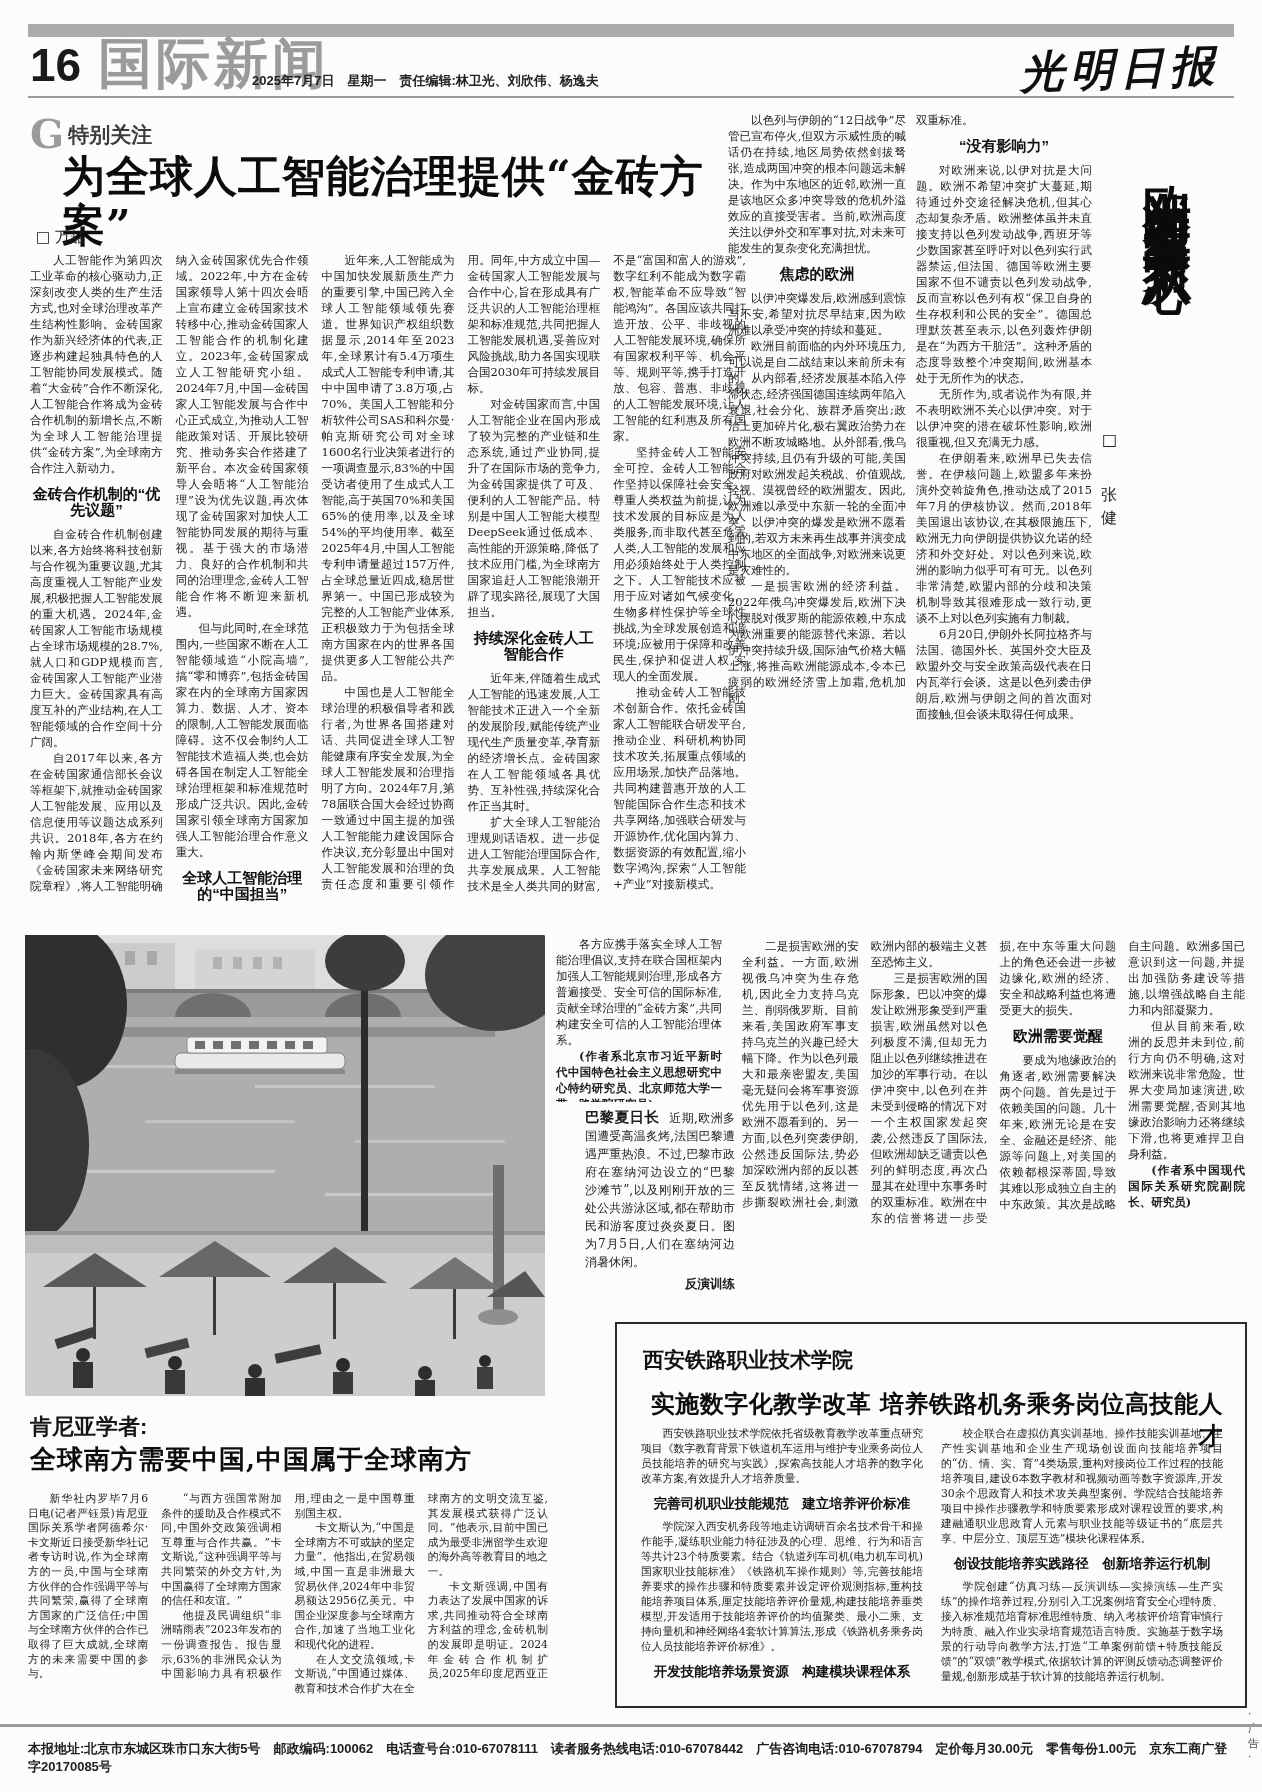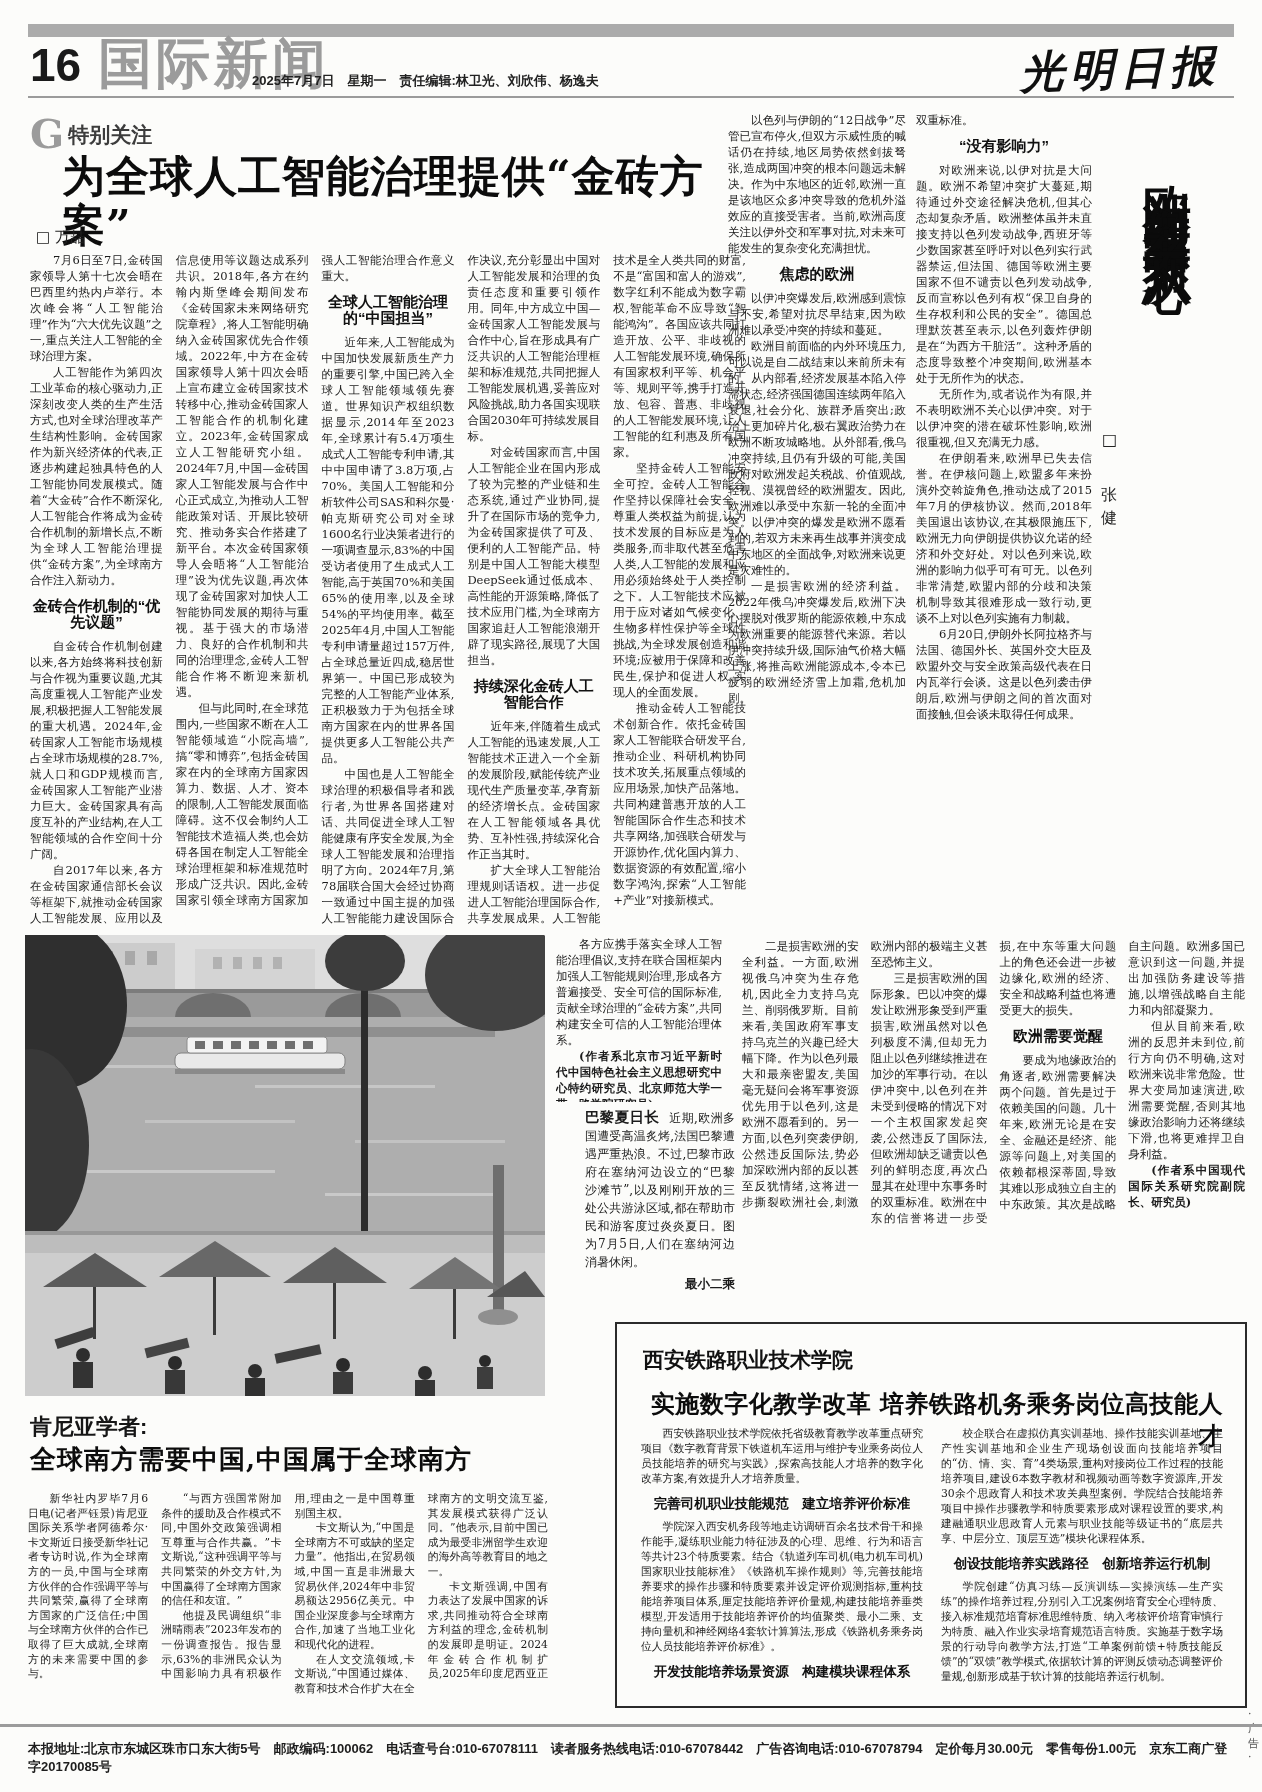--- a/index.html
+++ b/index.html
@@ -60,21 +60,20 @@
   <div class="abs hairline" style="left:28px;top:96px;width:1206px;"></div>
 
   <div class="abs tag" style="left:30px;top:110px;">
     <span class="g">G</span><span>特别关注</span>
   </div>
   <div class="abs headline1" style="left:62px;top:152px;width:700px;">为全球人工智能治理提供“金砖方案”</div>
   <div class="abs byline" style="left:36px;top:228px;">□ 万喆</div>
 
   <div class="abs bodytext" style="left:30px;top:252px;width:716px;height:678px;">
     <div class="cols5">
-      <p>7月6日至7日,金砖国家领导人第十七次会晤在巴西里约热内卢举行。本次峰会将“人工智能治理”作为“六大优先议题”之一,重点关注人工智能的全球治理方案。</p>
       <p>人工智能作为第四次工业革命的核心驱动力,正深刻改变人类的生产生活方式,也对全球治理改革产生结构性影响。金砖国家作为新兴经济体的代表,正逐步构建起独具特色的人工智能协同发展模式。随着“大金砖”合作不断深化,人工智能合作将成为金砖合作机制的新增长点,不断为全球人工智能治理提供“金砖方案”,为全球南方合作注入新动力。</p>
       <p class="sub">金砖合作机制的“优先议题”</p>
       <p>自金砖合作机制创建以来,各方始终将科技创新与合作视为重要议题,尤其高度重视人工智能产业发展,积极把握人工智能发展的重大机遇。2024年,金砖国家人工智能市场规模占全球市场规模的28.7%,就人口和GDP规模而言,金砖国家人工智能产业潜力巨大。金砖国家具有高度互补的产业结构,在人工智能领域的合作空间十分广阔。</p>
       <p>自2017年以来,各方在金砖国家通信部长会议等框架下,就推动金砖国家人工智能发展、应用以及信息使用等议题达成系列共识。2018年,各方在约翰内斯堡峰会期间发布《金砖国家未来网络研究院章程》,将人工智能明确纳入金砖国家优先合作领域。2022年,中方在金砖国家领导人第十四次会晤上宣布建立金砖国家技术转移中心,推动金砖国家人工智能合作的机制化建立。2023年,金砖国家成立人工智能研究小组。2024年7月,中国—金砖国家人工智能发展与合作中心正式成立,为推动人工智能政策对话、开展比较研究、推动务实合作搭建了新平台。本次金砖国家领导人会晤将“人工智能治理”设为优先议题,再次体现了金砖国家对加快人工智能协同发展的期待与重视。基于强大的市场潜力、良好的合作机制和共同的治理理念,金砖人工智能合作将不断迎来新机遇。</p>
       <p>但与此同时,在全球范围内,一些国家不断在人工智能领域造“小院高墙”,搞“零和博弈”,包括金砖国家在内的全球南方国家因算力、数据、人才、资本的限制,人工智能发展面临障碍。这不仅会制约人工智能技术造福人类,也会妨碍各国在制定人工智能全球治理框架和标准规范时形成广泛共识。因此,金砖国家引领全球南方国家加强人工智能治理合作意义重大。</p>
       <p class="sub">全球人工智能治理的“中国担当”</p>
       <p>近年来,人工智能成为中国加快发展新质生产力的重要引擎,中国已跨入全球人工智能领域领先赛道。世界知识产权组织数据显示,2014年至2023年,全球累计有5.4万项生成式人工智能专利申请,其中中国申请了3.8万项,占70%。美国人工智能和分析软件公司SAS和科尔曼·帕克斯研究公司对全球1600名行业决策者进行的一项调查显示,83%的中国受访者使用了生成式人工智能,高于英国70%和美国65%的使用率,以及全球54%的平均使用率。截至2025年4月,中国人工智能专利申请量超过157万件,占全球总量近四成,稳居世界第一。中国已形成较为完整的人工智能产业体系,正积极致力于为包括全球南方国家在内的世界各国提供更多人工智能公共产品。</p>
       <p>中国也是人工智能全球治理的积极倡导者和践行者,为世界各国搭建对话、共同促进全球人工智能健康有序安全发展,为全球人工智能发展和治理指明了方向。2024年7月,第78届联合国大会经过协商一致通过中国主提的加强人工智能能力建设国际合作决议,充分彰显出中国对人工智能发展和治理的负责任态度和重要引领作用。同年,中方成立中国—金砖国家人工智能发展与合作中心,旨在形成具有广泛共识的人工智能治理框架和标准规范,共同把握人工智能发展机遇,妥善应对风险挑战,助力各国实现联合国2030年可持续发展目标。</p>
       <p>对金砖国家而言,中国人工智能企业在国内形成了较为完整的产业链和生态系统,通过产业协同,提升了在国际市场的竞争力,为金砖国家提供了可及、便利的人工智能产品。特别是中国人工智能大模型DeepSeek通过低成本、高性能的开源策略,降低了技术应用门槛,为全球南方国家追赶人工智能浪潮开辟了现实路径,展现了大国担当。</p>
       <p class="sub">持续深化金砖人工智能合作</p>
@@ -213,21 +212,21 @@
         <rect x="308" y="437" width="20" height="22" fill="#3a3a3a"></rect>
       <circle cx="400" cy="438" r="7" fill="#2d2d2d"></circle>
         <rect x="390" y="445" width="20" height="16" fill="#343434"></rect>
       <circle cx="460" cy="426" r="6" fill="#2a2a2a"></circle>
         <rect x="452" y="432" width="16" height="22" fill="#3d3d3d"></rect>
     </svg>
   </div>
 
   <div class="abs caption" style="left:585px;top:1108px;width:150px;height:190px;">
     <span class="cap-title">巴黎夏日长</span><span>近期,欧洲多国遭受高温炙烤,法国巴黎遭遇严重热浪。不过,巴黎市政府在塞纳河边设立的“巴黎沙滩节”,以及刚刚开放的三处公共游泳区域,都在帮助市民和游客度过炎炎夏日。图为7月5日,人们在塞纳河边消暑休闲。</span>
-    <div class="credit">最小二乘</div>
+    <div class="credit">反演训练</div>
   </div>
 
   <div class="abs kicker" style="left:30px;top:1412px;">肯尼亚学者:</div>
   <div class="abs headline2" style="left:30px;top:1442px;width:530px;">全球南方需要中国,中国属于全球南方</div>
   <div class="abs bodytext" style="left:28px;top:1492px;width:520px;height:214px;font-size:10.8px;line-height:14.6px;">
     <div class="cols4" style="column-gap:13px;">
       <p>新华社内罗毕7月6日电(记者严钰景)肯尼亚国际关系学者阿德希尔·卡文斯近日接受新华社记者专访时说,作为全球南方的一员,中国与全球南方伙伴的合作强调平等与共同繁荣,赢得了全球南方国家的广泛信任;中国与全球南方伙伴的合作已取得了巨大成就,全球南方的未来需要中国的参与。</p>
       <p>“与西方强国常附加条件的援助及合作模式不同,中国外交政策强调相互尊重与合作共赢。”卡文斯说,“这种强调平等与共同繁荣的外交方针,为中国赢得了全球南方国家的信任和友谊。”</p>
       <p>他提及民调组织“非洲晴雨表”2023年发布的一份调查报告。报告显示,63%的非洲民众认为中国影响力具有积极作用,理由之一是中国尊重别国主权。</p>
       <p>卡文斯认为,“中国是全球南方不可或缺的坚定力量”。他指出,在贸易领域,中国一直是非洲最大贸易伙伴,2024年中非贸易额达2956亿美元。中国企业深度参与全球南方合作,加速了当地工业化和现代化的进程。</p>

